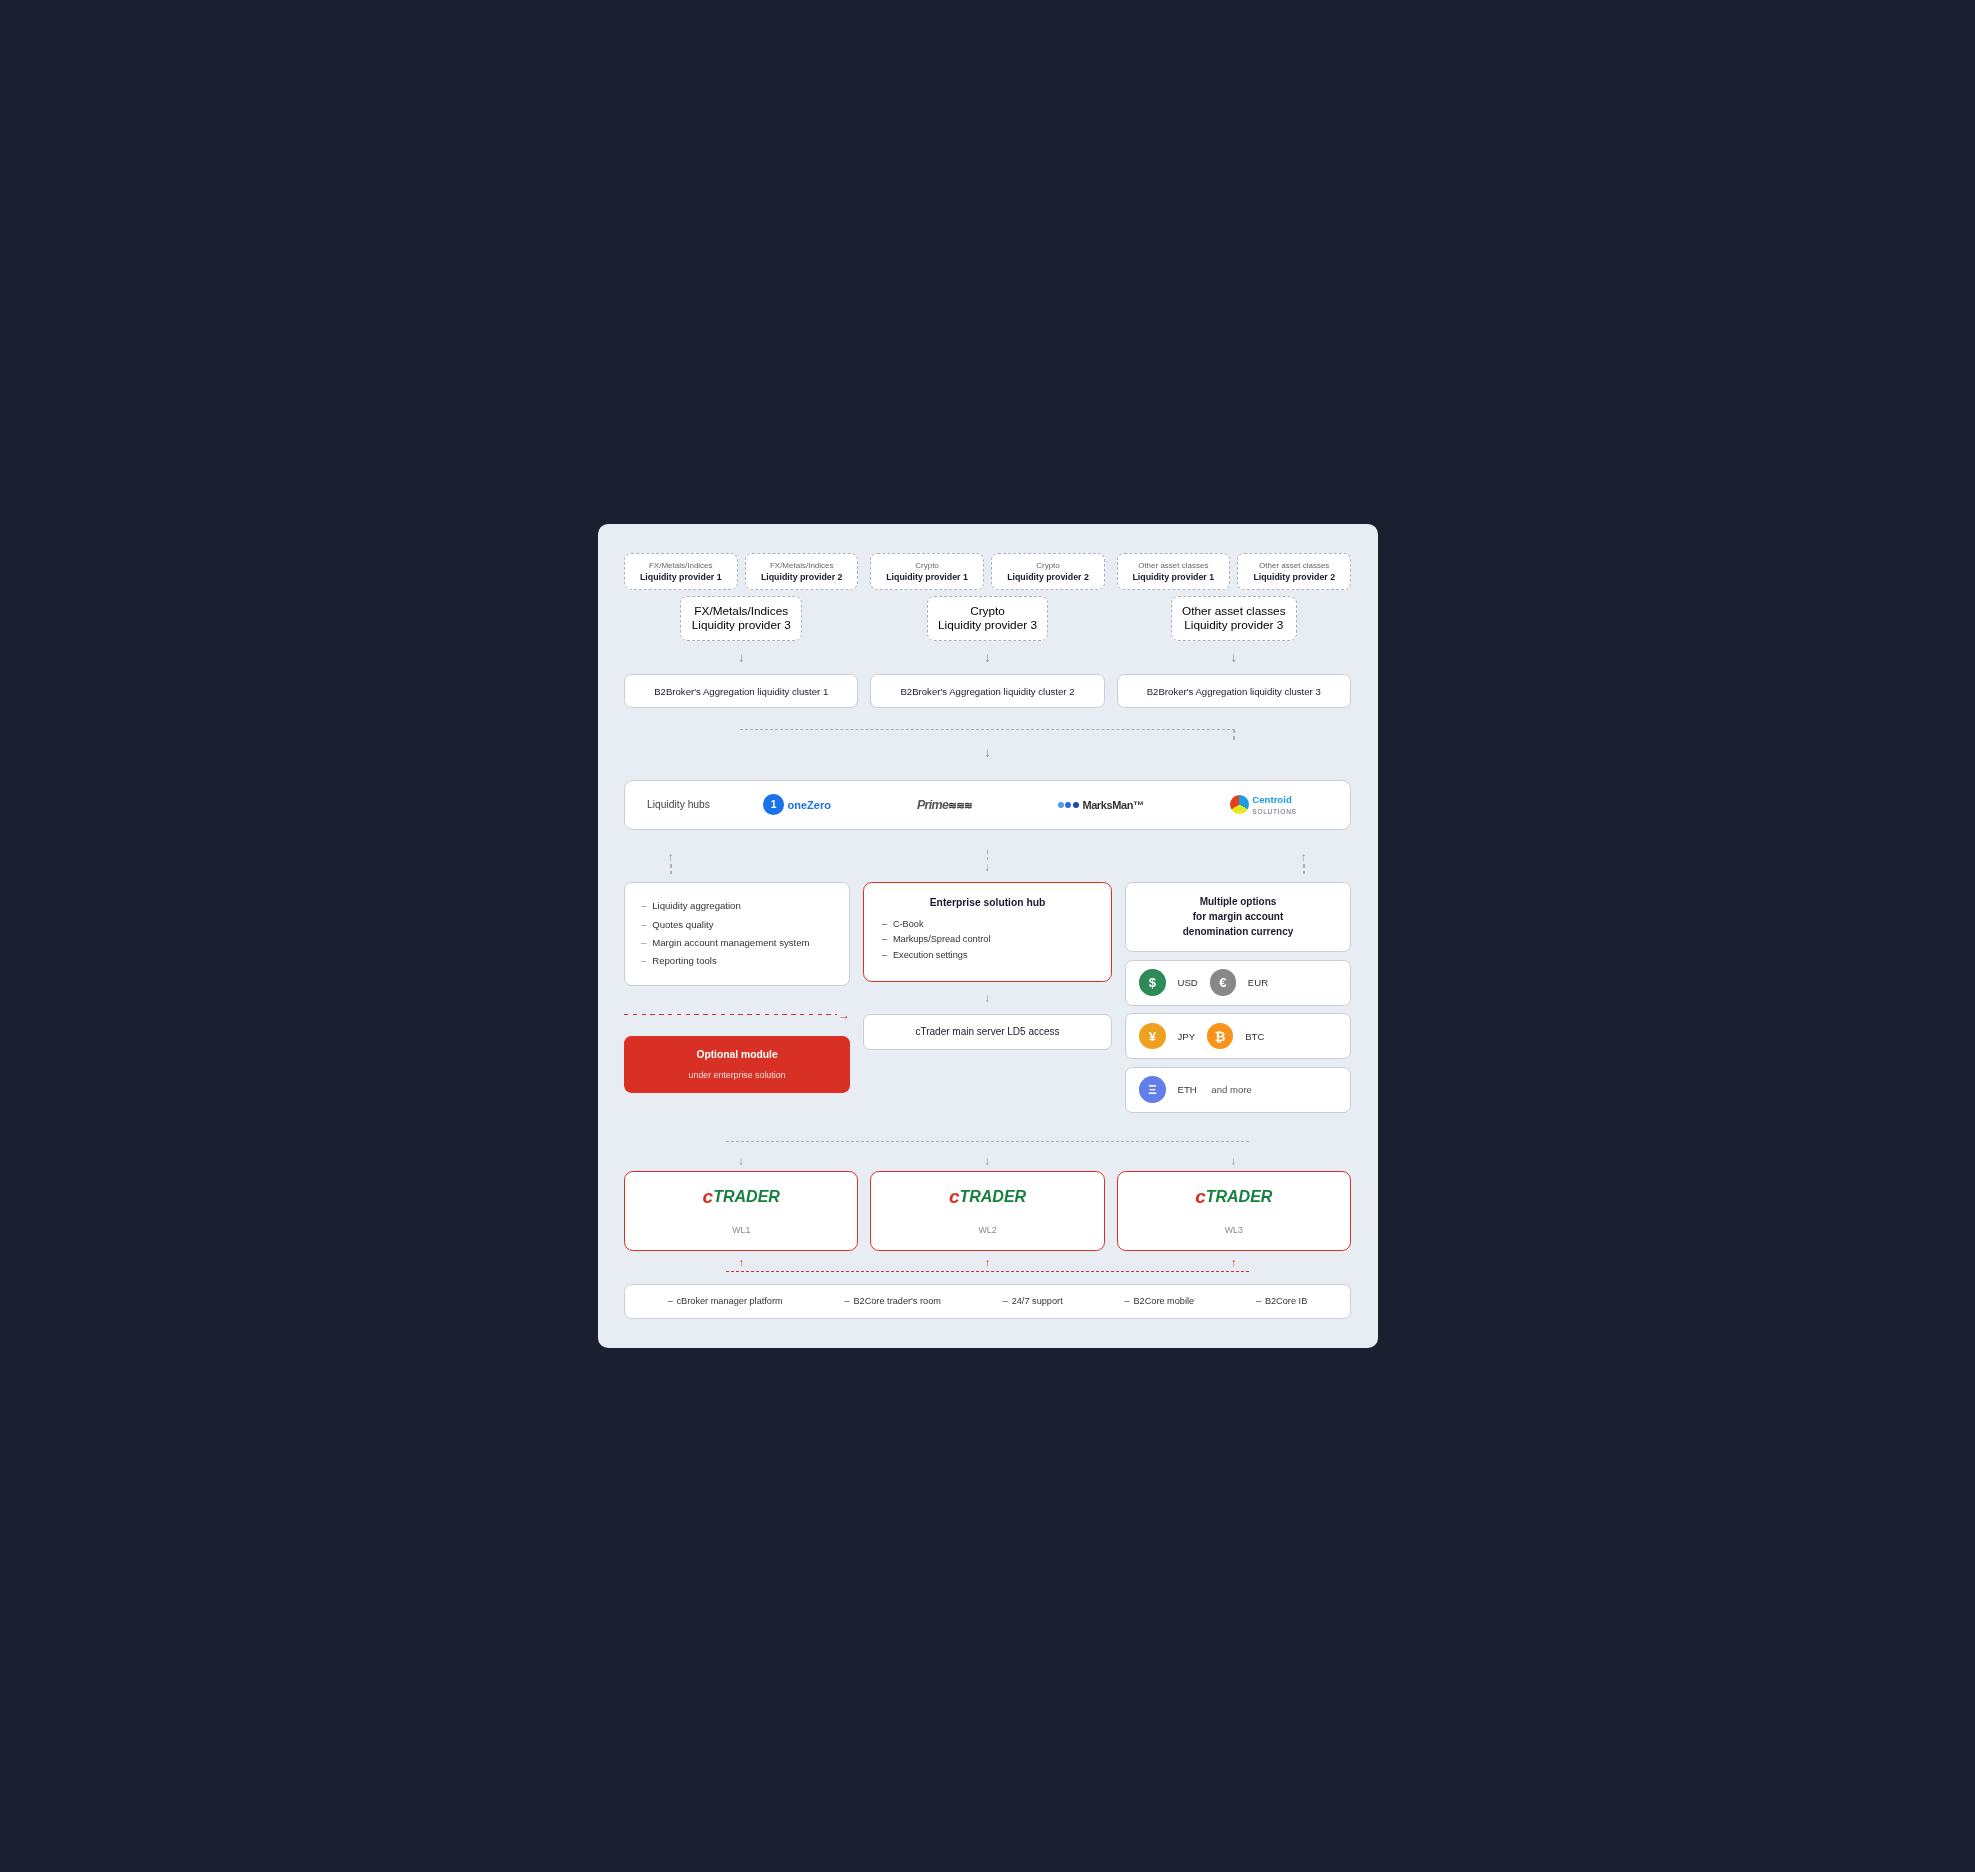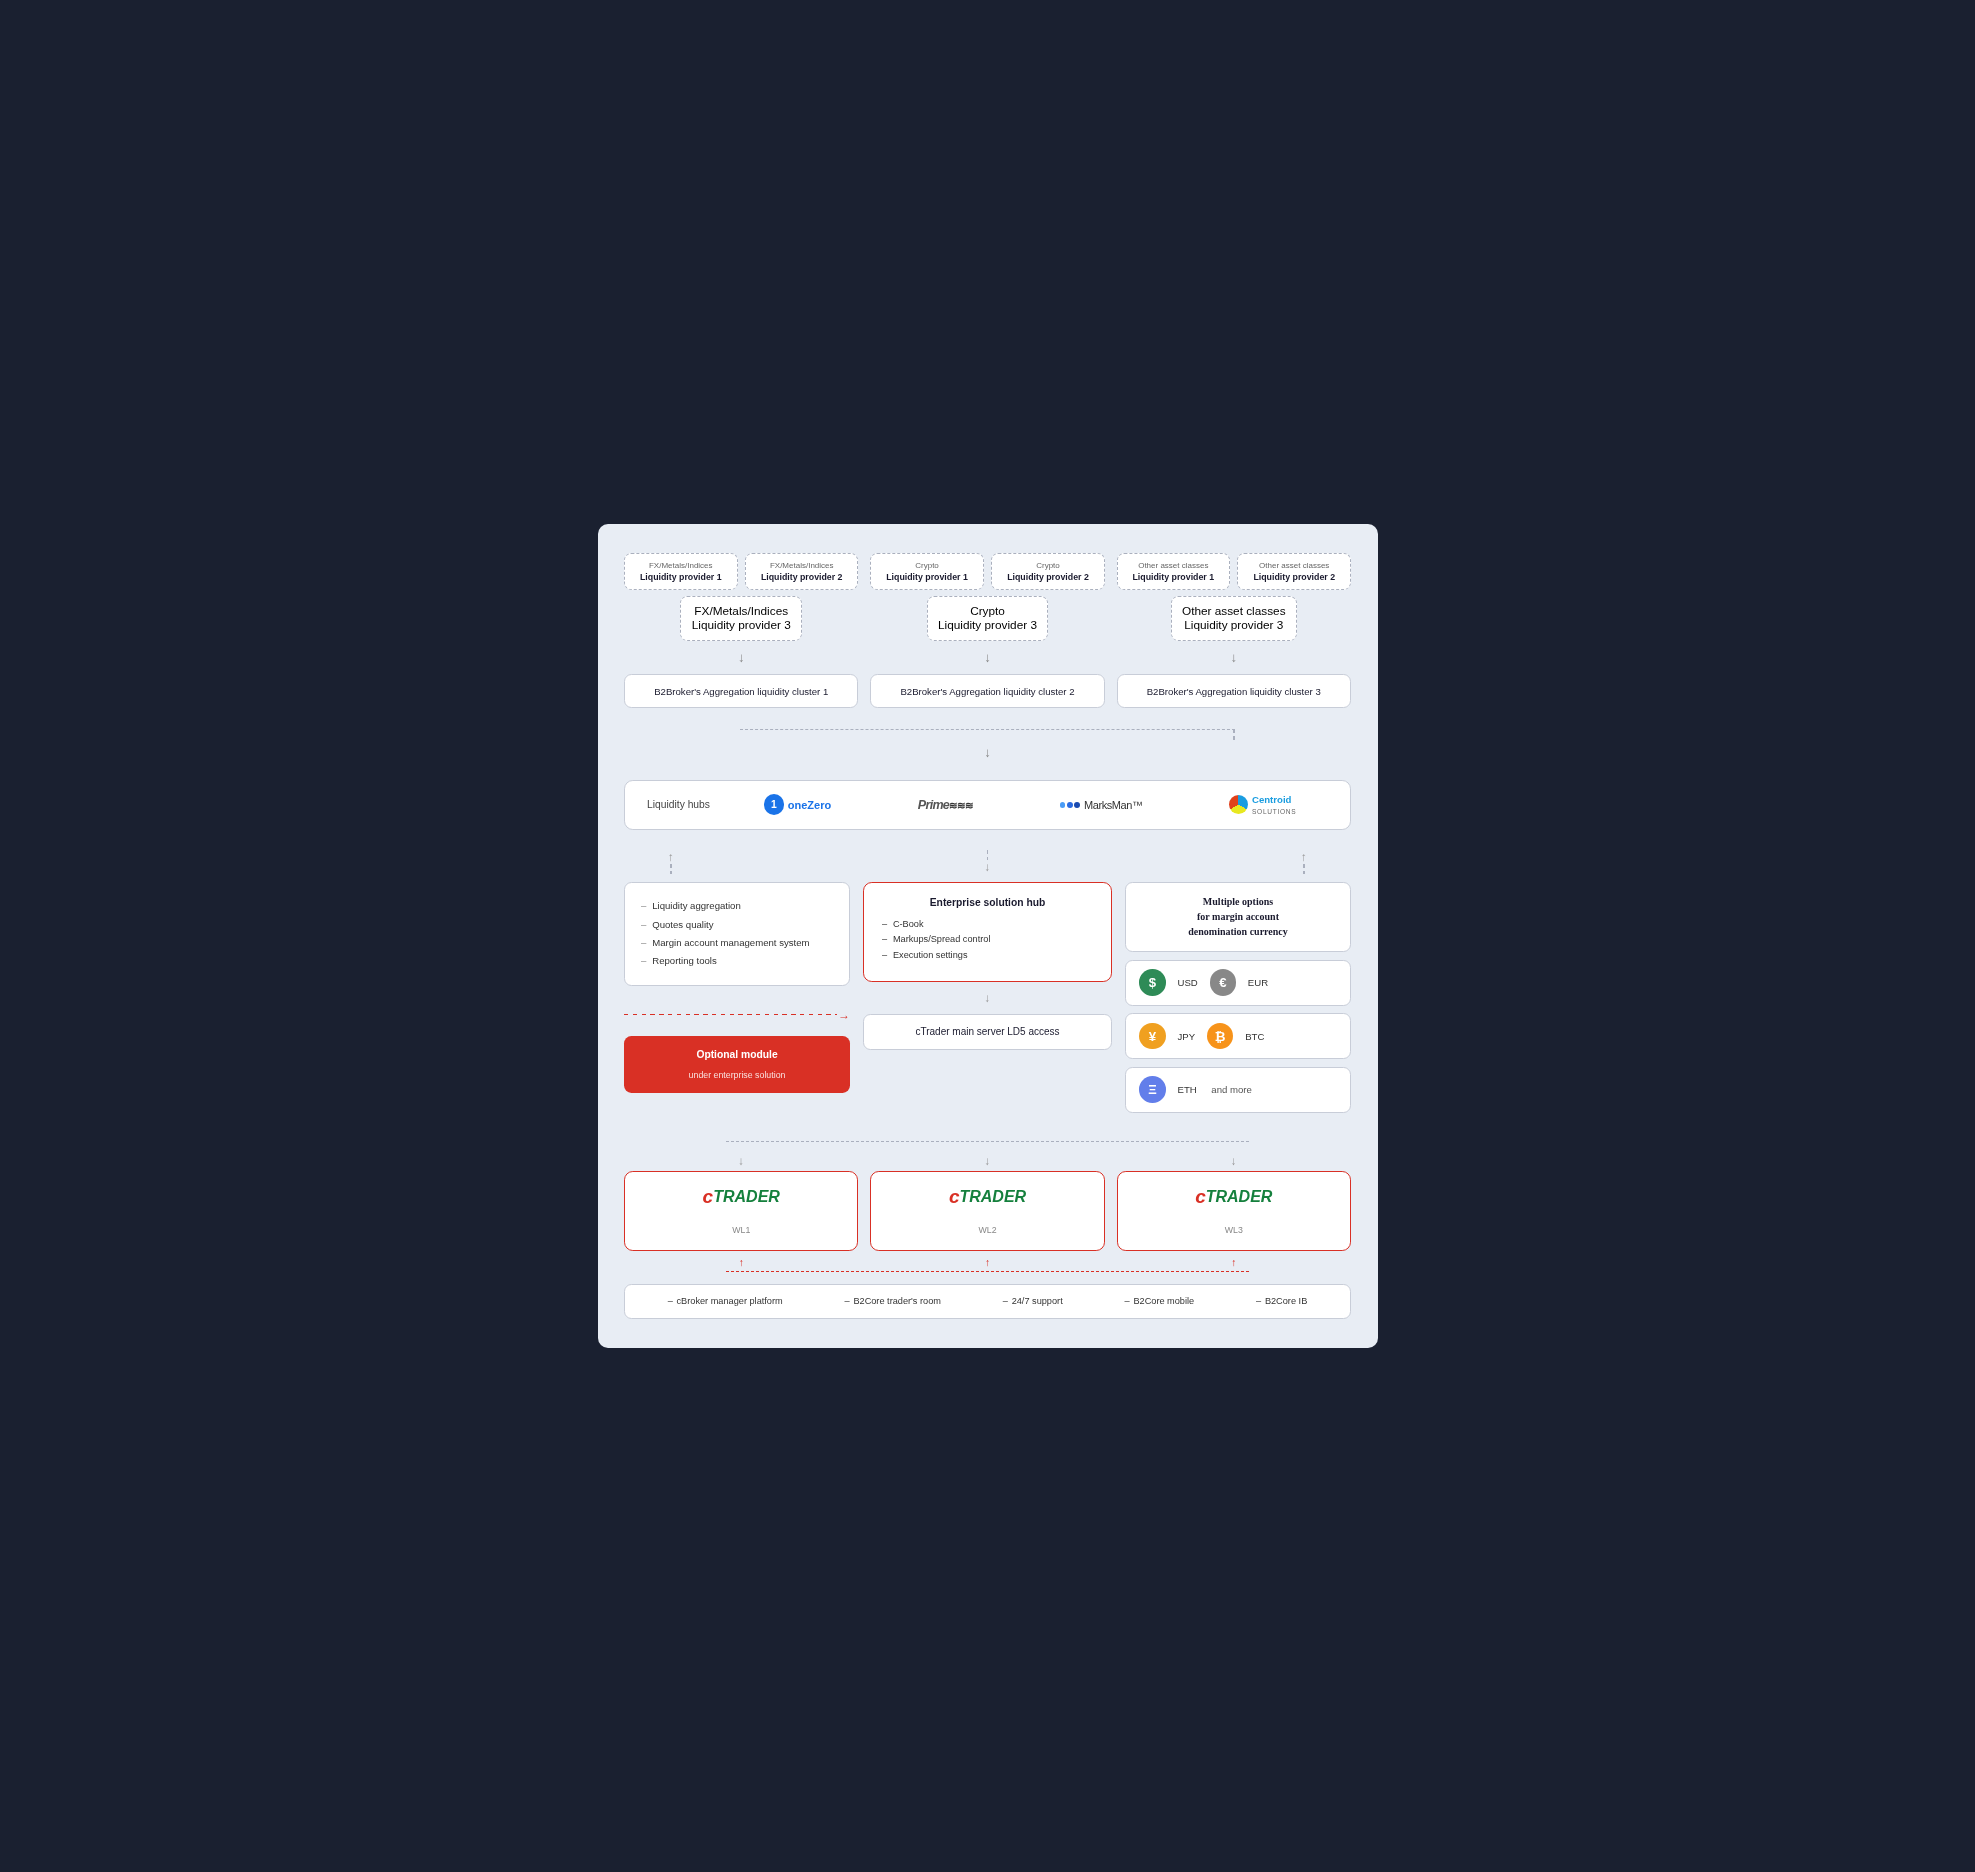--- a/index.html
+++ b/index.html
@@ -223,21 +223,20 @@
       margin-top: 10px;
     }
 
     .margin-title-box {
       background: white;
       border: 1.1px solid #c8cdd8;
       border-radius: 7.4px;
       padding: 11.8px 13.2px;
       text-align: center;
       width: 100%;
-      font-family: Liberation Serif, serif;
     }
     .margin-title-box .mt-text {
       font-size: 10px;
       font-weight: 700;
       color: #1a1a2e;
       line-height: 1.5;
     }
 
     .currency-row-box {
       background: white;
@@ -486,21 +485,21 @@
           <span style="font-style:italic; font-weight:700; color:#555;">Prime</span><span style="font-weight:900; color:#333; font-size:10.3px;">≋≋≋</span>
         </span>
       </div>
 
       <div class="hub-logo logo-marksman">
         <div class="dots">
           <div class="dot"></div>
           <div class="dot" style="background:#2a6ae0;"></div>
           <div class="dot" style="background:#1a4ab0;"></div>
         </div>
-        <span style="font-weight:400; letter-spacing:-0.4px;">MarksMan™</span>
+        <span style="font-weight:700; letter-spacing:-0.4px;">MarksMan™</span>
       </div>
 
       <div class="hub-logo logo-centroid">
         <div class="centroid-circle"></div>
         <span style="font-size:9.6px; font-weight:600; color:#1a9de0;">Centroid<br><span style="font-size:6.6px; color:#666; font-weight:400; letter-spacing:0.7px;">SOLUTIONS</span></span>
       </div>
     </div>
   </div>
 
   <div style="display:flex; gap:13.2px; margin-top:2.9px;">

